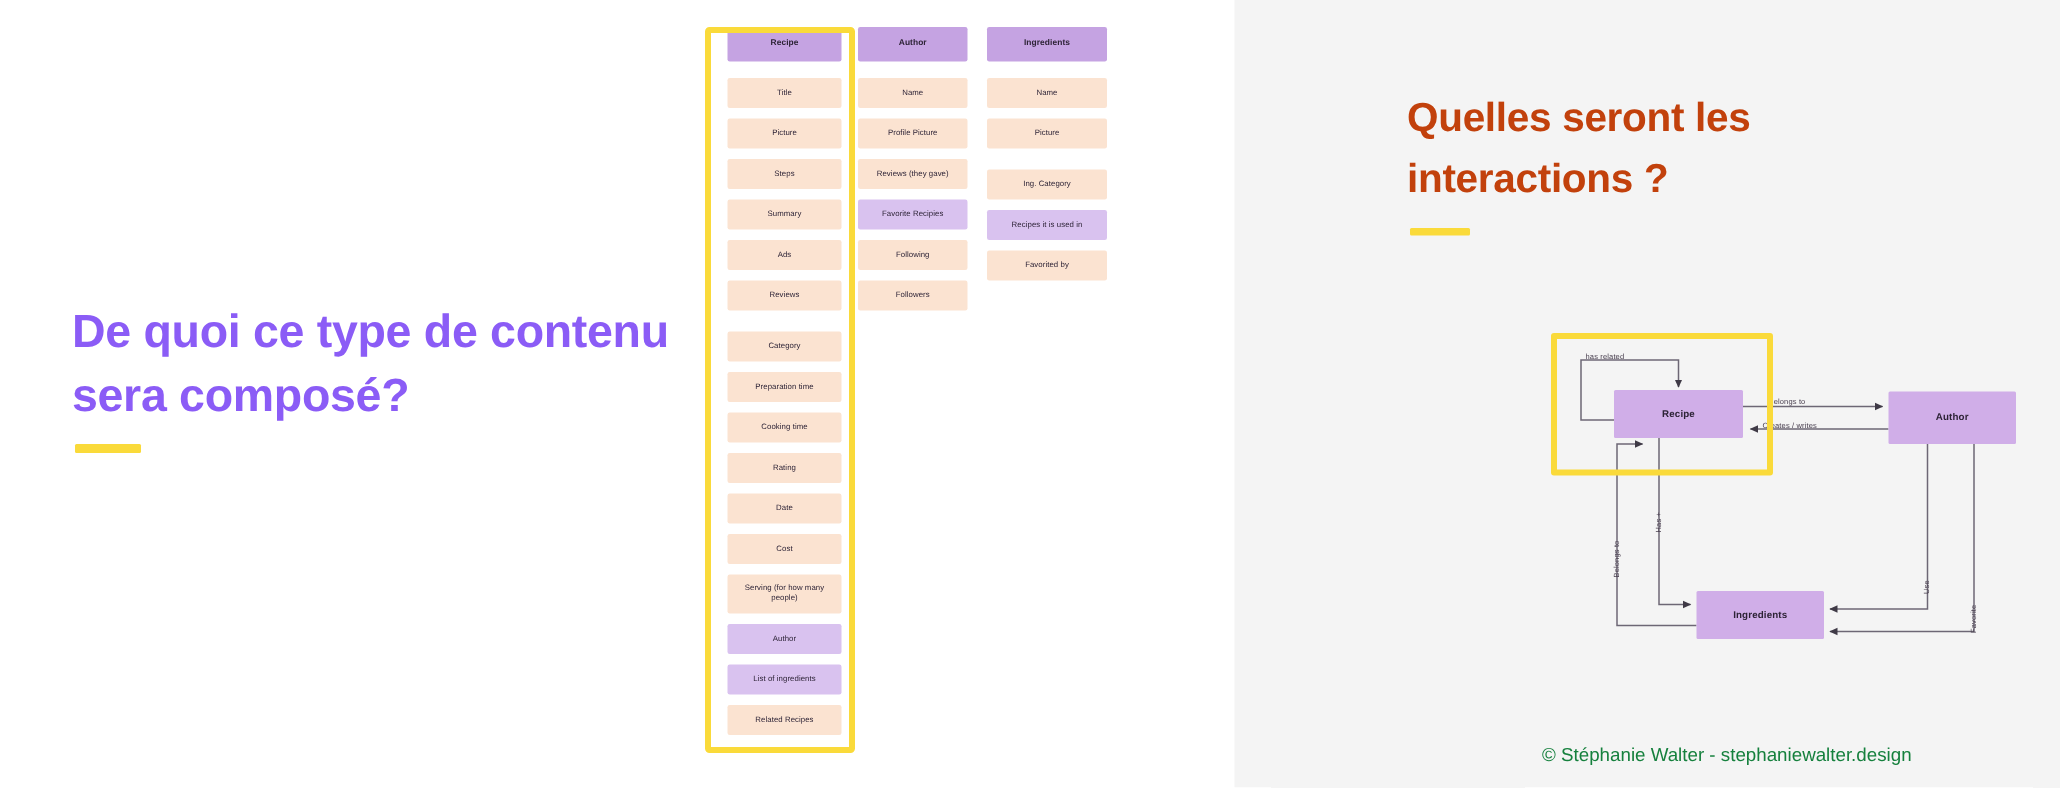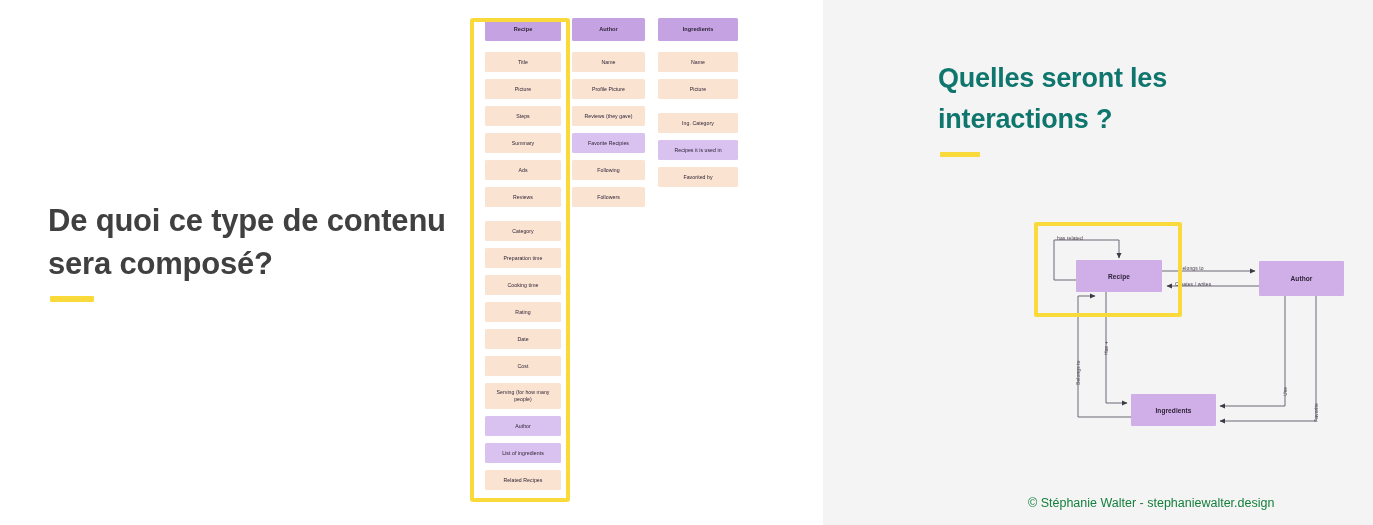--- a/index.html
+++ b/index.html
@@ -12,21 +12,21 @@
 
   
   .left-slide {
     position: absolute; left: 0; top: 0;
     width: 823px; height: 525px; background: #ffffff;
   }
   .left-title {
     position: absolute; left: 48px; top: 200px;
     width: 420px;
     font-size: 31px; font-weight: bold; line-height: 1.38;
-    color: #404040; letter-spacing: -0.2px;
+    color: #8b5cf6; letter-spacing: -0.2px;
   }
   .left-rule {
     position: absolute; left: 50px; top: 296px;
     width: 44px; height: 6px; background: #fada3a; border-radius: 1px;
   }
 
   
   .columns {
     position: absolute; left: 470px; top: 18px;
     width: 290px; height: 490px;
@@ -62,21 +62,21 @@
 
   
   .right-slide {
     position: absolute; left: 823px; top: 0;
     width: 550px; height: 525px; background: #f4f4f4;
   }
   .right-title {
     position: absolute; left: 115px; top: 58px;
     width: 380px;
     font-size: 27px; font-weight: bold; line-height: 1.5;
-    color: #0f766e; letter-spacing: -0.2px;
+    color: #c2410c; letter-spacing: -0.2px;
   }
   .right-rule {
     position: absolute; left: 117px; top: 152px;
     width: 40px; height: 5px; background: #fada3a; border-radius: 1px;
   }
   .footer {
     position: absolute; left: 205px; top: 496px;
     font-size: 12.5px; color: #15803d;
   }
 

